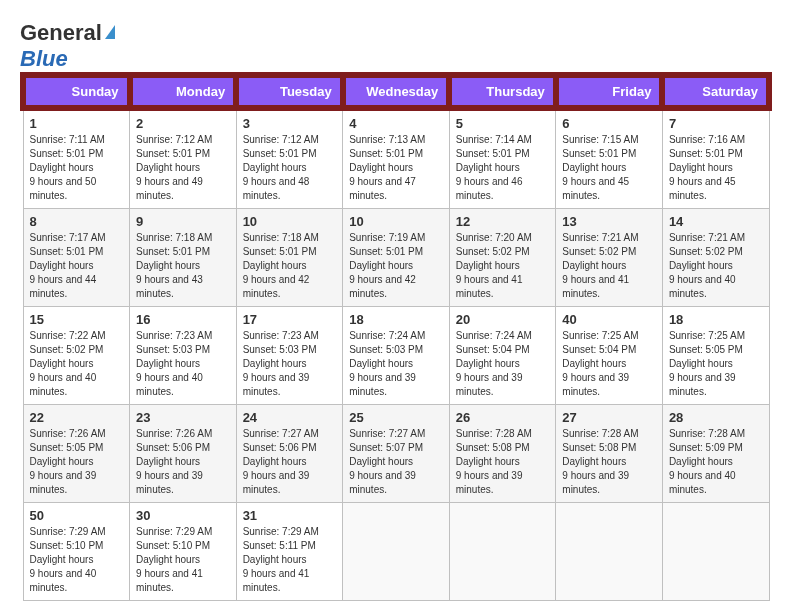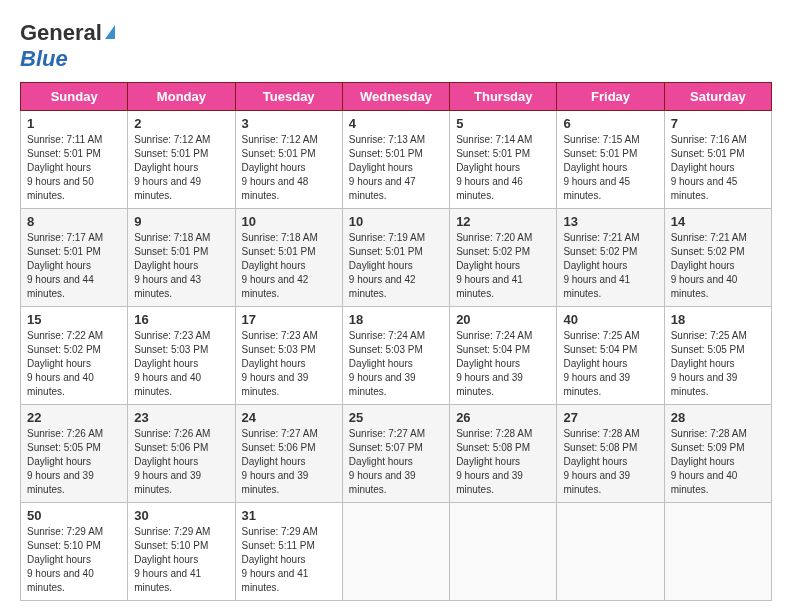--- a/index.html
+++ b/index.html
@@ -7,21 +7,20 @@
       font-family: Arial, sans-serif;
       background: #fff;
       width: 792px;
       min-height: 612px;
       padding: 20px;
     }
     .header-area {
       display: flex;
       justify-content: space-between;
       align-items: flex-start;
-      margin-bottom: 10px;
     }
     .logo {
       display: flex;
       flex-direction: column;
       align-items: flex-start;
     }
     .logo-line {
       display: flex;
       align-items: center;
     }
@@ -36,27 +35,27 @@
     .location-title {
       font-size: 15px;
       color: #555;
     }
     .calendar {
       width: 100%;
       border-collapse: collapse;
       table-layout: fixed;
     }
     .calendar th {
-      background-color: #ec4899;
+      background-color: #8b5cf6;
       color: #fff;
-      text-align: center;
+      text-align: right;
       padding: 6px 8px;
       font-size: 13px;
       font-weight: bold;
-      border: 1px solid #7f1d1d;
+      border: 6px solid #7f1d1d;
     }
     .calendar td {
       border: 1px solid #c0c0c0;
       vertical-align: top;
       padding: 5px 6px;
       font-size: 10.5px;
       color: #333;
       background: #fff;
       height: 85px;
     }

